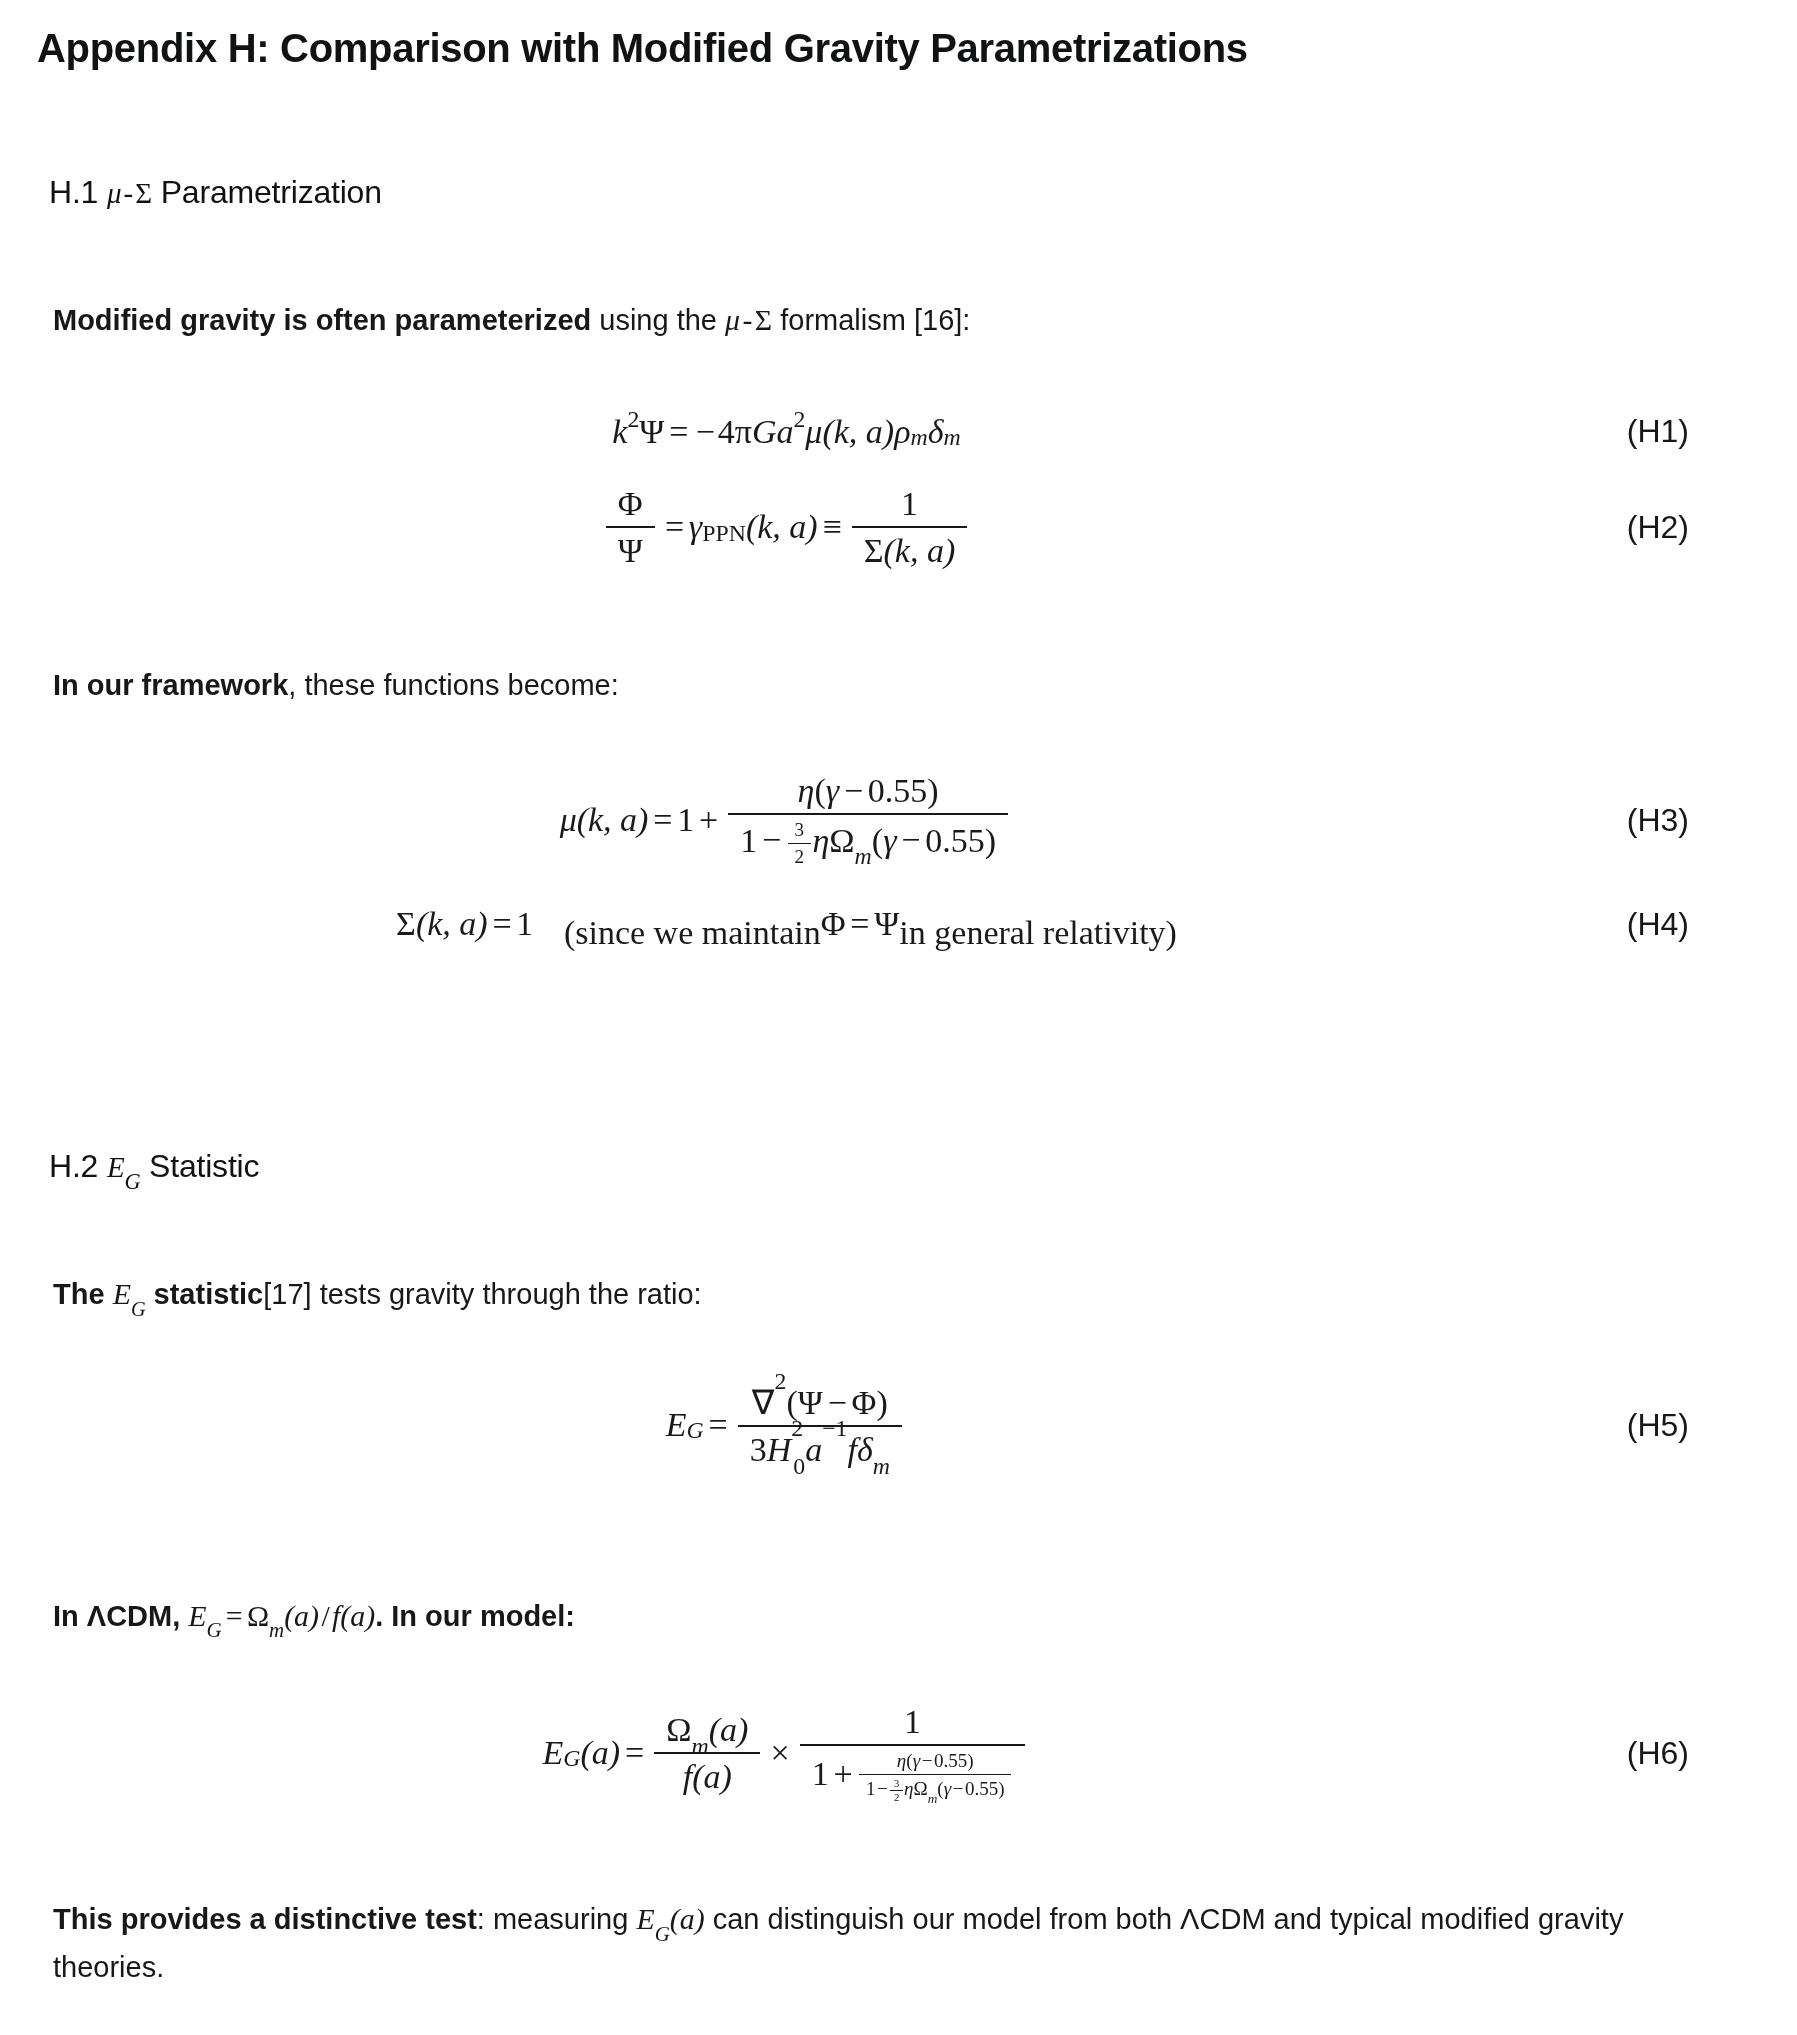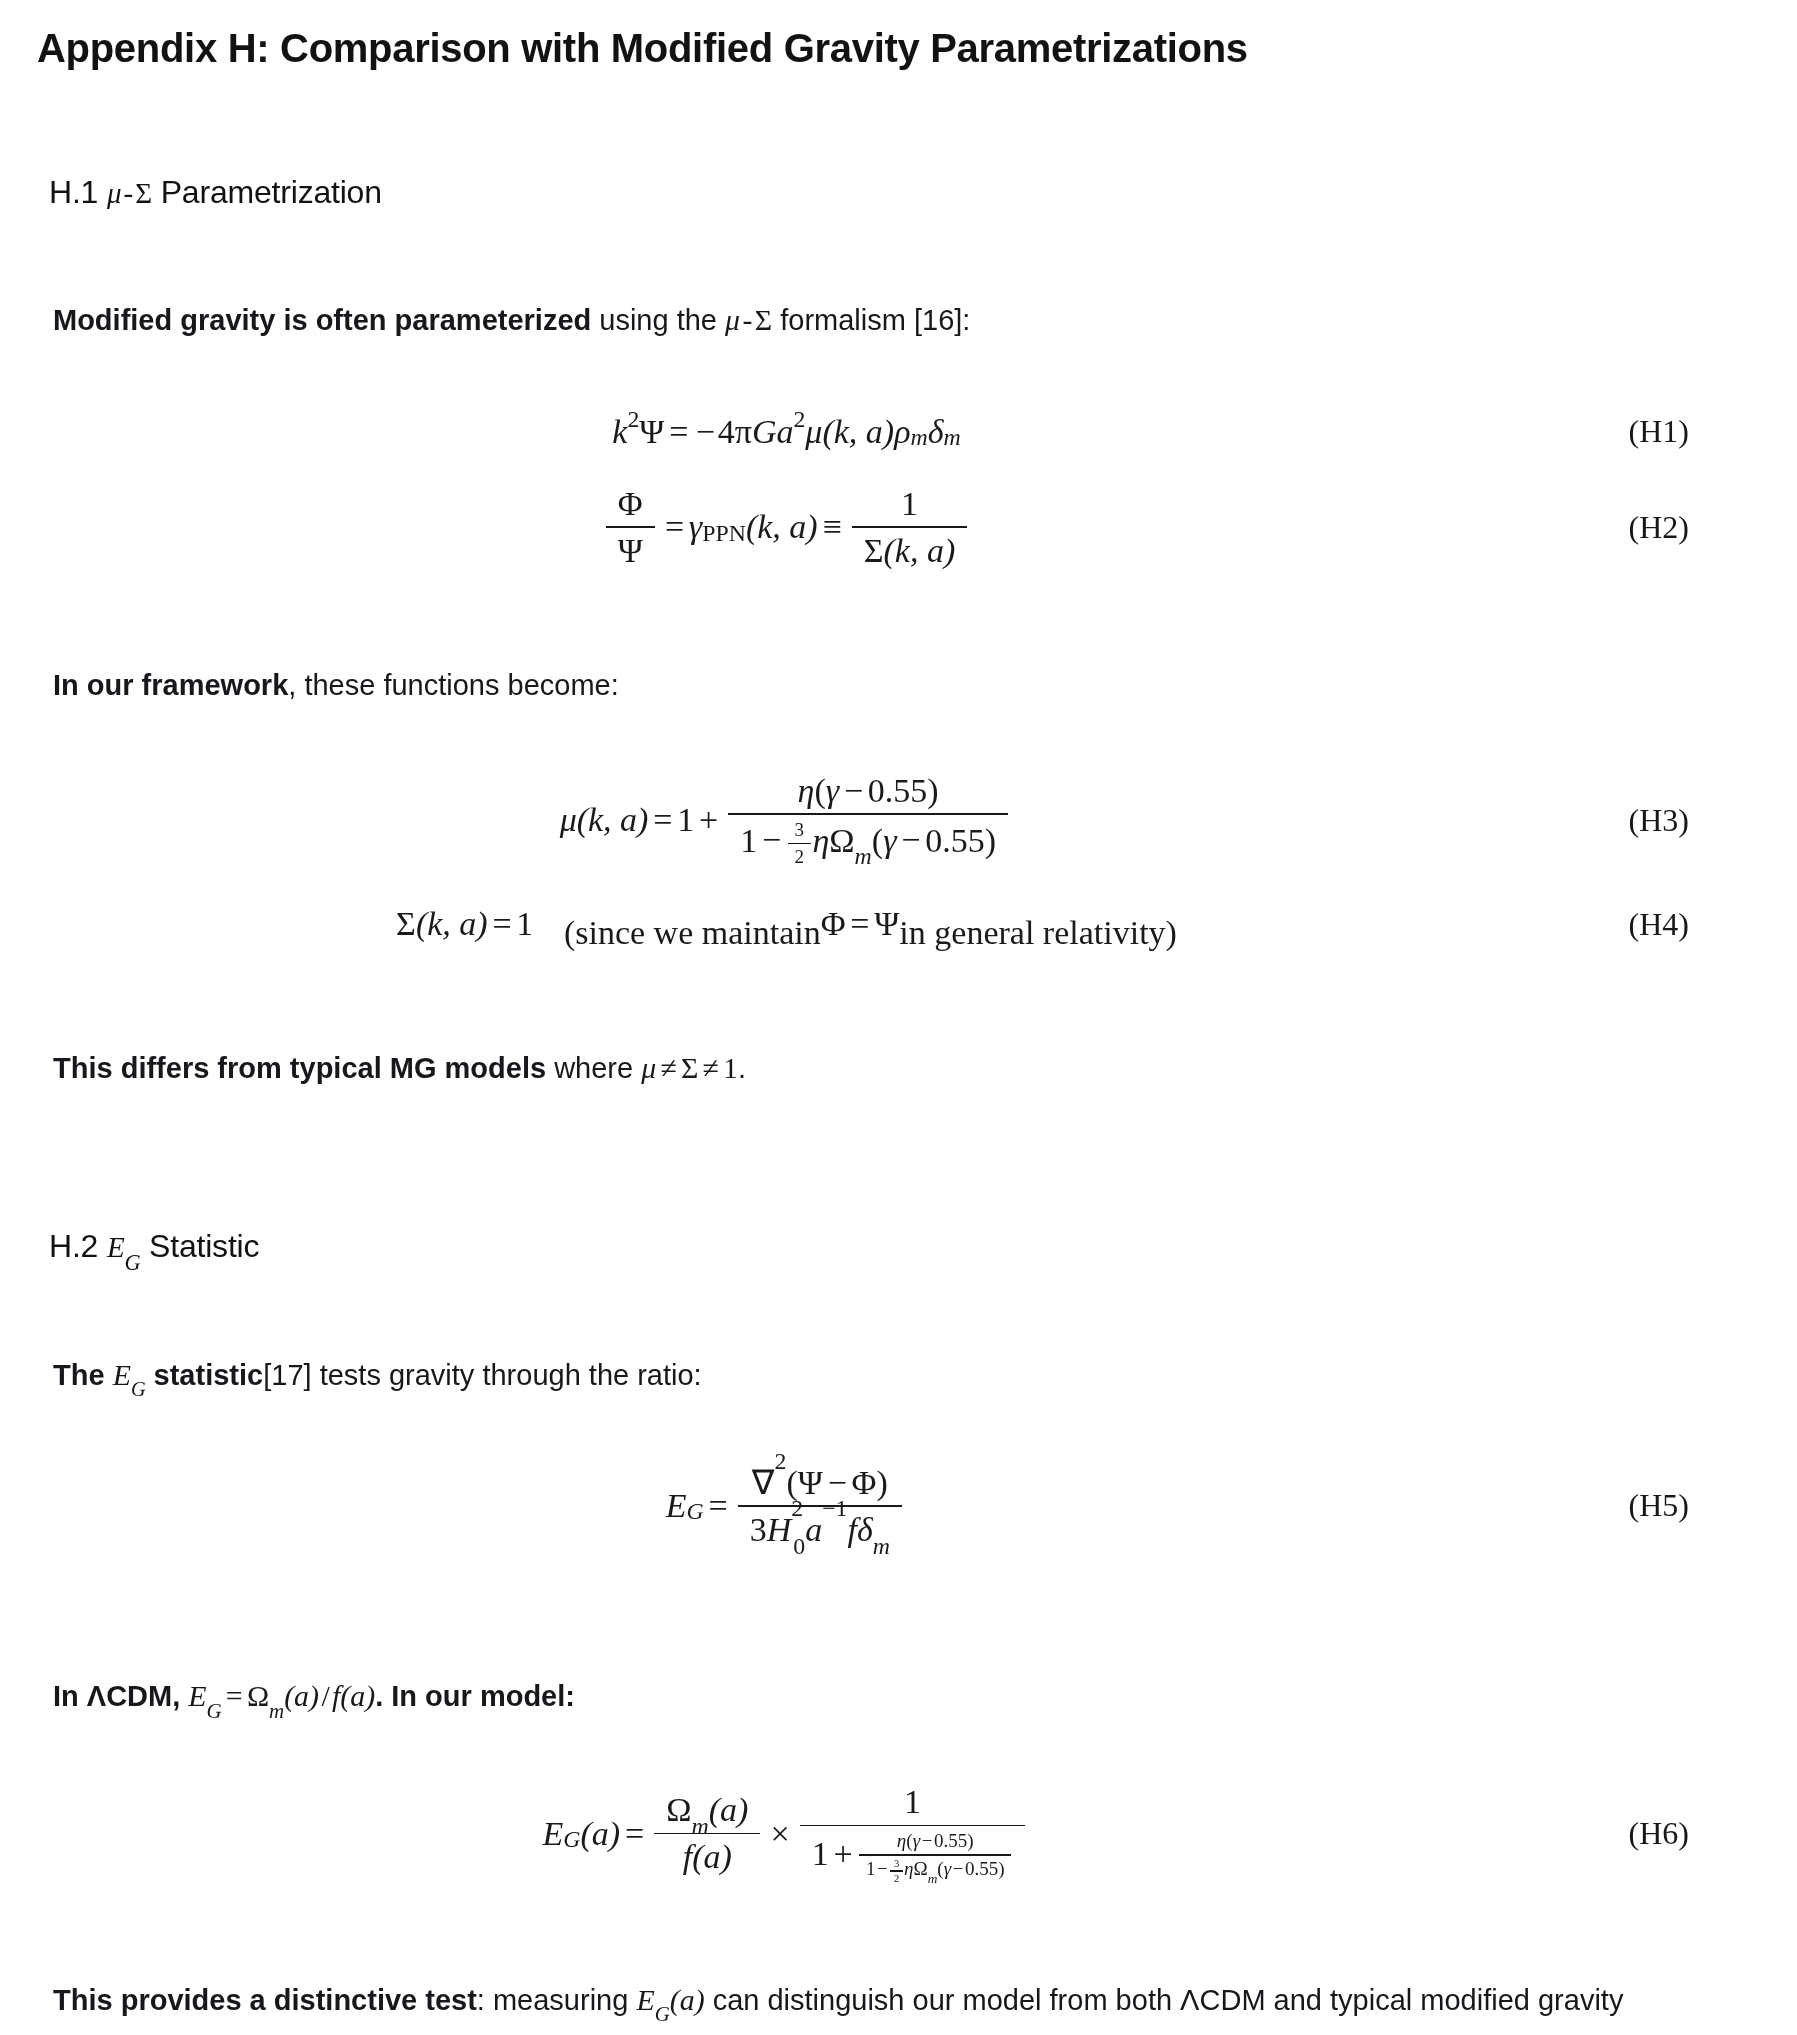--- a/index.html
+++ b/index.html
@@ -87,21 +87,21 @@
   .eqbody {
     flex: 1 1 auto;
     display: flex;
     justify-content: center;
     align-items: center;
     font-family: "Liberation Serif", serif;
     font-size: 34px;
   }
   .eqtag {
     flex: 0 0 auto;
-    font-family: Liberation Serif, serif;
+    font-family: Liberation Sans, sans-serif;
     font-size: 32px;
     font-style: normal;
     width: 153px;
     text-align: right;
     color: #17181b;
   }
   .eqbody .inner { display: inline-flex; align-items: center; }
 
   
   .frac {
@@ -241,21 +241,20 @@
           <span class="mo">=</span>
           <span class="mupright">Ψ</span>
           <span class="mtxt"> in general relativity)</span>
         </span>
       </div>
     <div class="eqtag">(H4)</div>
   </div>
 
   <div class="sp-big"></div>
 
-  <p class="body"><span class="lead">This differs from typical MG models</span><span> where </span><span class="imath nowrapgrp"><span class="mi">μ</span><span class="mo">≠</span><span class="mupright">Σ</span><span class="mo">≠</span><span class="mn">1</span></span><span>.</span></p>
 
   <div class="sp-huge"></div>
 
   <h2 class="section-title"><span>H.2 </span><span class="math mi">E</span><sub class="msub math">G</sub><span> Statistic</span></h2>
 
   <div class="sp-after-h2"></div>
 
   <p class="body"><span class="lead">The </span><span class="imath mi">E</span><sub class="msub imath">G</sub><span class="lead"> statistic</span><span>[17]</span><span> tests gravity through the ratio:</span></p>
 
   <div class="sp-para"></div>

